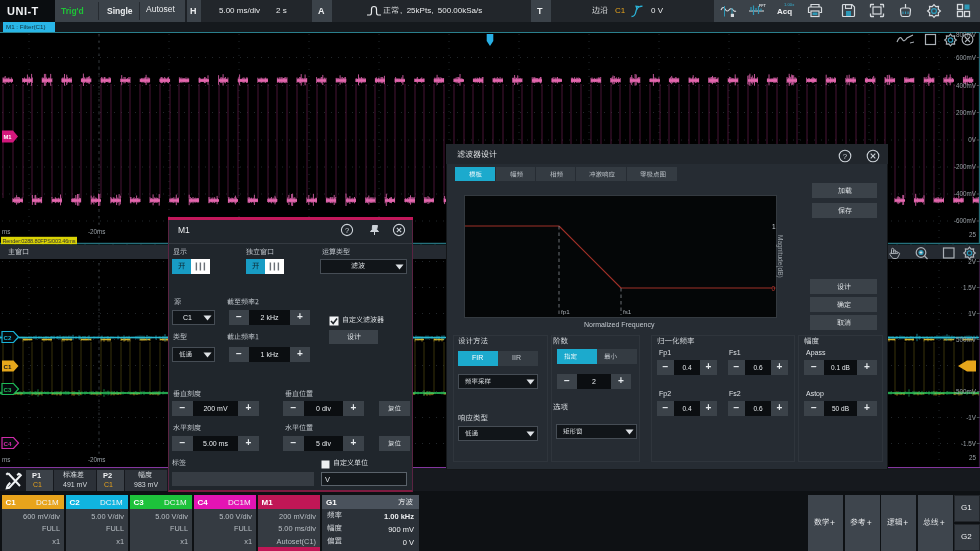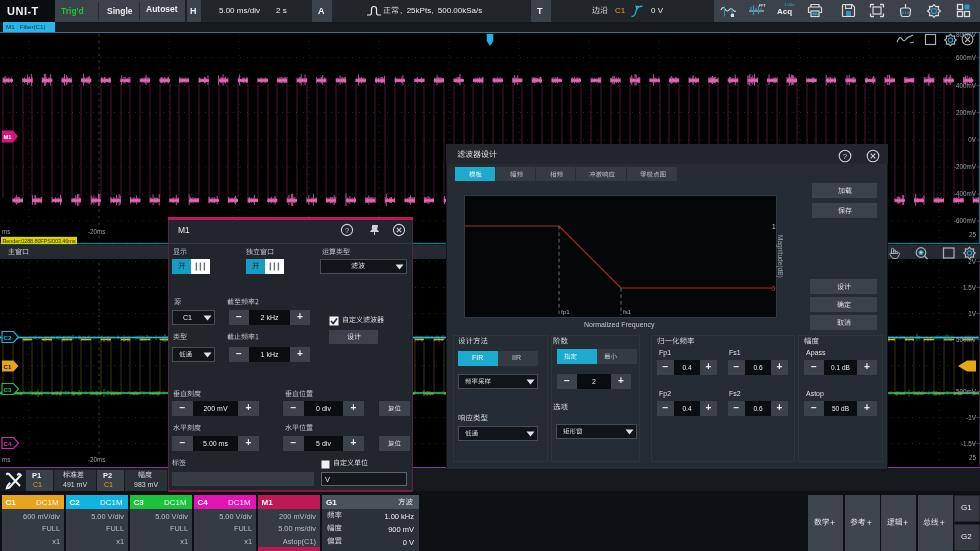--- a/index.html
+++ b/index.html
@@ -7,21 +7,21 @@
 svg{display:block}
 </style></head><body>
 <div class="a" style="left:0;top:0;width:980px;height:21.5px;background:#1d2126"></div>
 <div class="a" style="left:0px;top:0px;width:55px;height:21.5px;background:#0a0d10"></div>
 <div class="a" style="left:7px;top:4.5px;font-size:11px;color:#f2f4f6;font-weight:700;letter-spacing:0.5px">UNI-T</div>
 <div class="a" style="left:55px;top:0px;width:130px;height:21.5px;background:#3b4249"></div>
 <div class="a" style="left:98px;top:2px;width:1px;height:17.5px;background:#262b31"></div>
 <div class="a" style="left:139px;top:2px;width:1px;height:17.5px;background:#262b31"></div>
 <div class="a" style="left:61px;top:6px;font-size:8.5px;color:#1ec437;font-weight:700;">Trig'd</div>
 <div class="a" style="left:107px;top:6px;font-size:8.5px;color:#eceef0;font-weight:700;text-align:right;">Single</div>
-<div class="a" style="left:146px;top:4px;font-size:8.5px;color:#eceef0;font-weight:700;">Autoset</div>
+<div class="a" style="left:146px;top:4px;font-size:8.5px;color:#eceef0;font-weight:400;">Autoset</div>
 <div class="a" style="left:187px;top:0px;width:14px;height:21.5px;background:#3b4249"></div>
 <div class="a" style="left:190px;top:5.5px;font-size:9px;color:#eceef0;font-weight:700;">H</div>
 <div class="a" style="left:201px;top:0px;width:111px;height:21.5px;background:#22262b"></div>
 <div class="a" style="left:219px;top:6px;font-size:8px;color:#e8eaec;font-weight:400;">5.00 ms/div</div>
 <div class="a" style="left:276px;top:6px;font-size:8px;color:#e8eaec;font-weight:400;">2 s</div>
 <div class="a" style="left:312px;top:0px;width:20px;height:21.5px;background:#3b4249"></div>
 <div class="a" style="left:318px;top:5.5px;font-size:9px;color:#eceef0;font-weight:700;">A</div>
 <div class="a" style="left:332px;top:0px;width:199px;height:21.5px;background:#22262b"></div>
 <svg class="a" style="left:366px;top:4px" width="16" height="14" viewBox="0 0 16 14">
     <path d="M1 11 L4 11 Q5.5 11 5.5 8 L5.5 5 Q5.5 2.5 8 2.5 Q10.5 2.5 10.5 5 L10.5 8 Q10.5 11 12 11 L15 11" stroke="#e8eaec" stroke-width="1.2" fill="none"></path>
@@ -277,42 +277,42 @@
 <div class="a" style="left:258px;top:494.5px;width:62px;height:14px;background:#c01756"></div>
 <div class="a" style="left:261.5px;top:497.5px;font-size:8px;color:#fff;font-weight:700;">M1</div>
 <div class="a" style="left:258px;top:547px;width:62px;height:4px;background:#c01756"></div>
 <div class="a" style="left:258px;top:511.5px;font-size:7.4px;color:#b9bfc5;font-weight:400;">
     <div style="width:58px;text-align:right">200 mV/div</div>
   </div>
 <div class="a" style="left:258px;top:524.3px;font-size:7.4px;color:#b9bfc5;font-weight:400;">
     <div style="width:58px;text-align:right">5.00 ms/div</div>
   </div>
 <div class="a" style="left:258px;top:537.1px;font-size:7.4px;color:#b9bfc5;font-weight:400;">
-    <div style="width:58px;text-align:right">Astop(C1)</div>
+    <div style="width:58px;text-align:right">Autoset(C1)</div>
   </div>
 <div class="a" style="left:322px;top:494.5px;width:97px;height:56.5px;background:#2b3138"></div>
 <div class="a" style="left:322px;top:494.5px;width:97px;height:14px;background:#4a525c"></div>
 <div class="a" style="left:326px;top:497.5px;font-size:8px;color:#fff;font-weight:700;">G1</div>
 <div class="a" style="left:398px;top:498px;">
     <svg class="ck" width="15.0" height="8.6" style="" viewBox="0 0 15.0 8.6">
       <g fill="#eef0f2" transform="translate(0,6.60) scale(0.0075)">
         <use href="#u65b9" x="0"></use>
         <use href="#u6ce2" x="1000"></use>
       </g>
     </svg>
   </div>
 <div class="a" style="left:327px;top:511px;">
     <svg class="ck" width="15.0" height="8.6" style="" viewBox="0 0 15.0 8.6">
       <g fill="#dce0e4" transform="translate(0,6.60) scale(0.0075)">
         <use href="#u9891" x="0"></use>
         <use href="#u7387" x="1000"></use>
       </g>
     </svg>
   </div>
-<div class="a" style="left:322px;top:512px;font-size:7.5px;color:#eef0f2;font-weight:400;">
+<div class="a" style="left:322px;top:512px;font-size:7.5px;color:#eef0f2;font-weight:700;">
     <div style="width:92px;text-align:right">1.00 kHz</div>
   </div>
 <div class="a" style="left:327px;top:524px;">
     <svg class="ck" width="15.0" height="8.6" style="" viewBox="0 0 15.0 8.6">
       <g fill="#dce0e4" transform="translate(0,6.60) scale(0.0075)">
         <use href="#u5e45" x="0"></use>
         <use href="#u5ea6" x="1000"></use>
       </g>
     </svg>
   </div>

